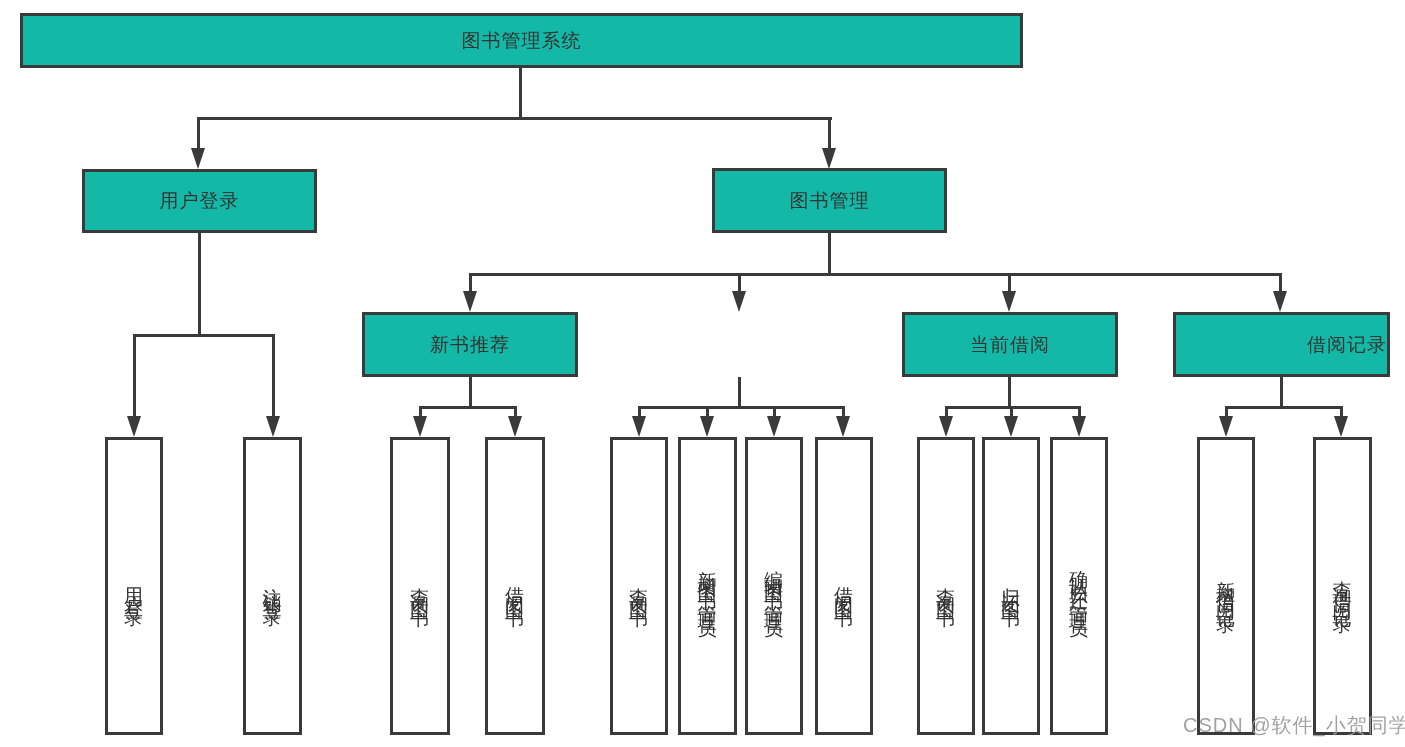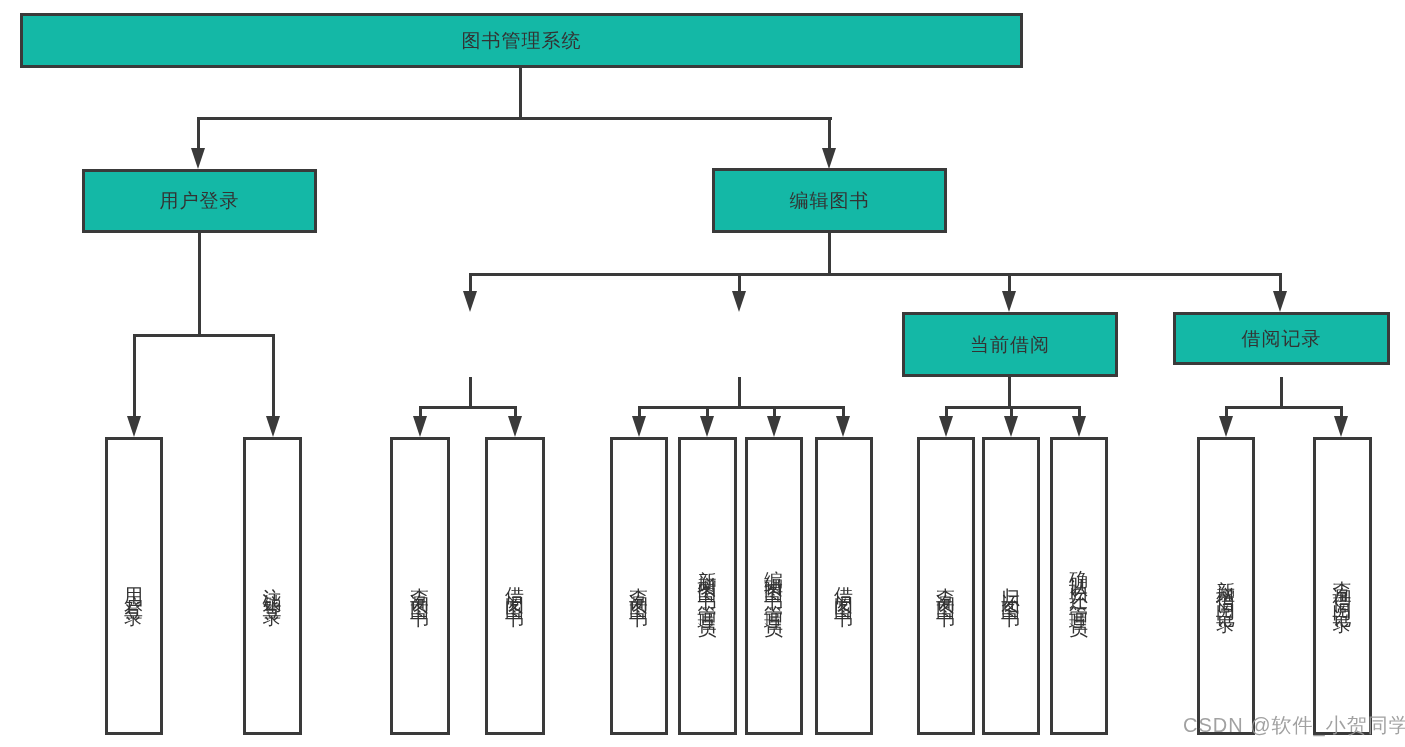--- a/index.html
+++ b/index.html
@@ -73,45 +73,48 @@
   <div class="hline" style="left:197px;top:117px;width:635px;"></div>
   <div class="vline" style="left:197px;top:117px;height:34px;"></div>
   <div class="arrow" style="left:191px;top:148px;"></div>
   <div class="vline" style="left:828px;top:117px;height:34px;"></div>
   <div class="arrow" style="left:822px;top:148px;"></div>
 
   <div class="box" style="left:82px;top:169px;width:235px;height:64px;">
     <span>用户登录</span>
   </div>
   <div class="box" style="left:712px;top:168px;width:235px;height:65px;">
-    <span>编辑图书</span>
+    <span>图书管理</span>
   </div>
 
   <div class="vline" style="left:198px;top:233px;height:104px;"></div>
   <div class="hline" style="left:133px;top:334px;width:142px;"></div>
   <div class="vline" style="left:133px;top:334px;height:85px;"></div>
   <div class="arrow" style="left:127px;top:416px;"></div>
   <div class="vline" style="left:272px;top:334px;height:85px;"></div>
   <div class="arrow" style="left:266px;top:416px;"></div>
 
   <div class="vline" style="left:828px;top:233px;height:43px;"></div>
   <div class="hline" style="left:469px;top:273px;width:813px;"></div>
   <div class="vline" style="left:469px;top:273px;height:21px;"></div>
   <div class="arrow" style="left:463px;top:291px;"></div>
   <div class="vline" style="left:738px;top:273px;height:21px;"></div>
   <div class="arrow" style="left:732px;top:291px;"></div>
   <div class="vline" style="left:1008px;top:273px;height:21px;"></div>
   <div class="arrow" style="left:1002px;top:291px;"></div>
   <div class="vline" style="left:1279px;top:273px;height:21px;"></div>
   <div class="arrow" style="left:1273px;top:291px;"></div>
 
+  <div class="box" style="left:362px;top:312px;width:216px;height:65px;">
+    <span>新书推荐</span>
+  </div>
   <div class="box" style="left:902px;top:312px;width:216px;height:65px;font-family:Liberation Serif, serif;">
     <span>当前借阅</span>
   </div>
-  <div class="box" style="left:1173px;top:312px;width:217px;height:53px;">
+  <div class="box" style="left:1173px;top:312px;width:217px;height:65px;justify-content:flex-end;">
     <span>借阅记录</span>
   </div>
 
   <div class="vline" style="left:469px;top:377px;height:32px;"></div>
   <div class="hline" style="left:419px;top:406px;width:97px;"></div>
   <div class="vline" style="left:419px;top:406px;height:14px;"></div>
   <div class="arrow" style="left:413px;top:416px;"></div>
   <div class="vline" style="left:514px;top:406px;height:14px;"></div>
   <div class="arrow" style="left:508px;top:416px;"></div>
 

